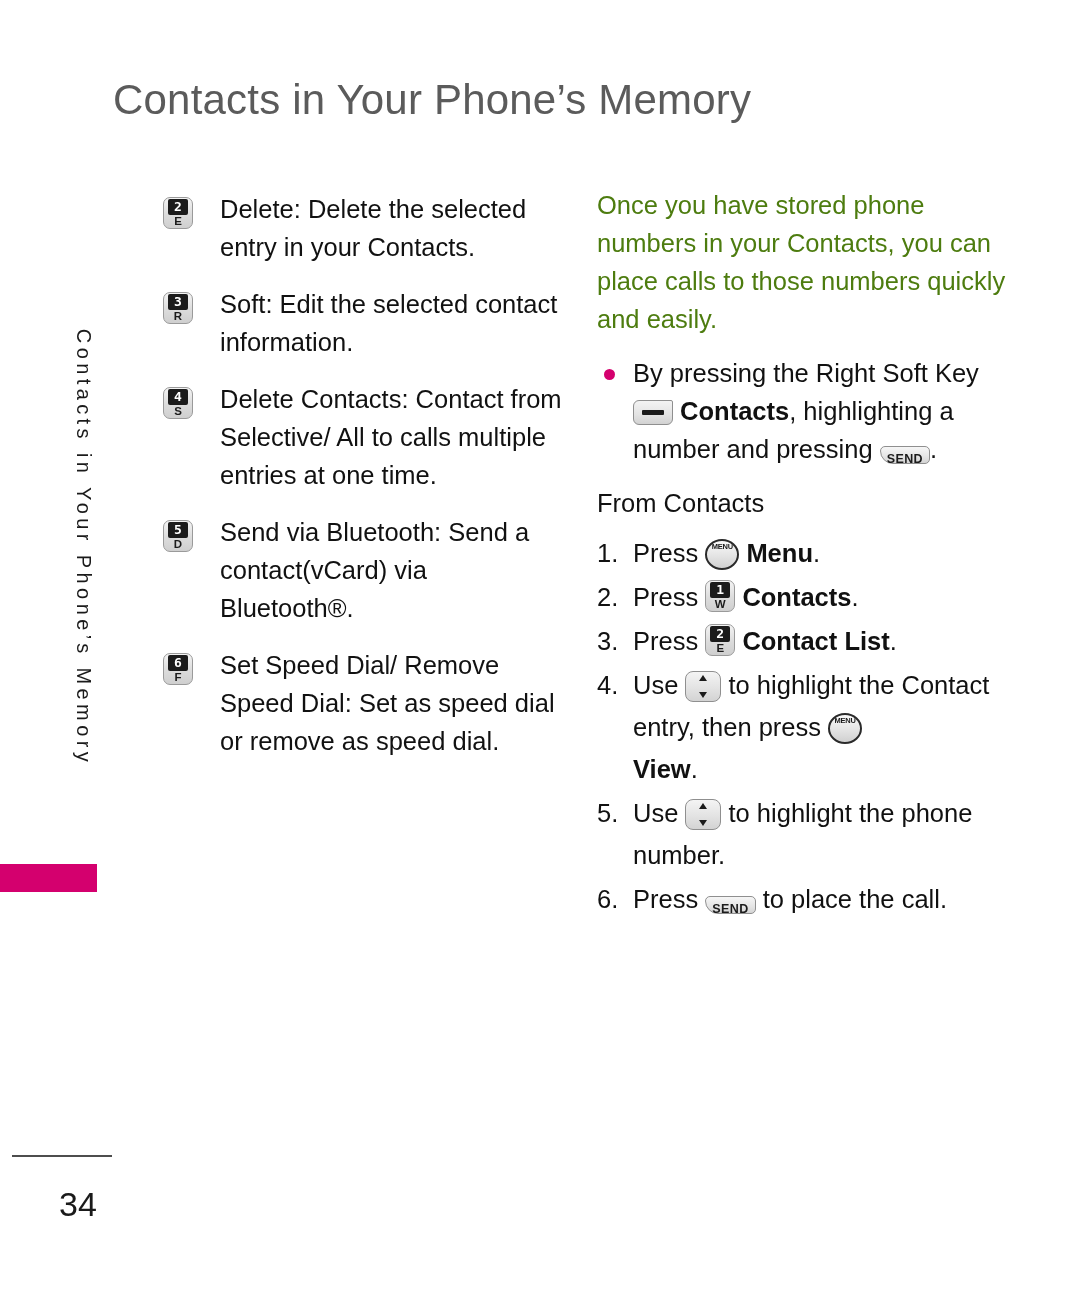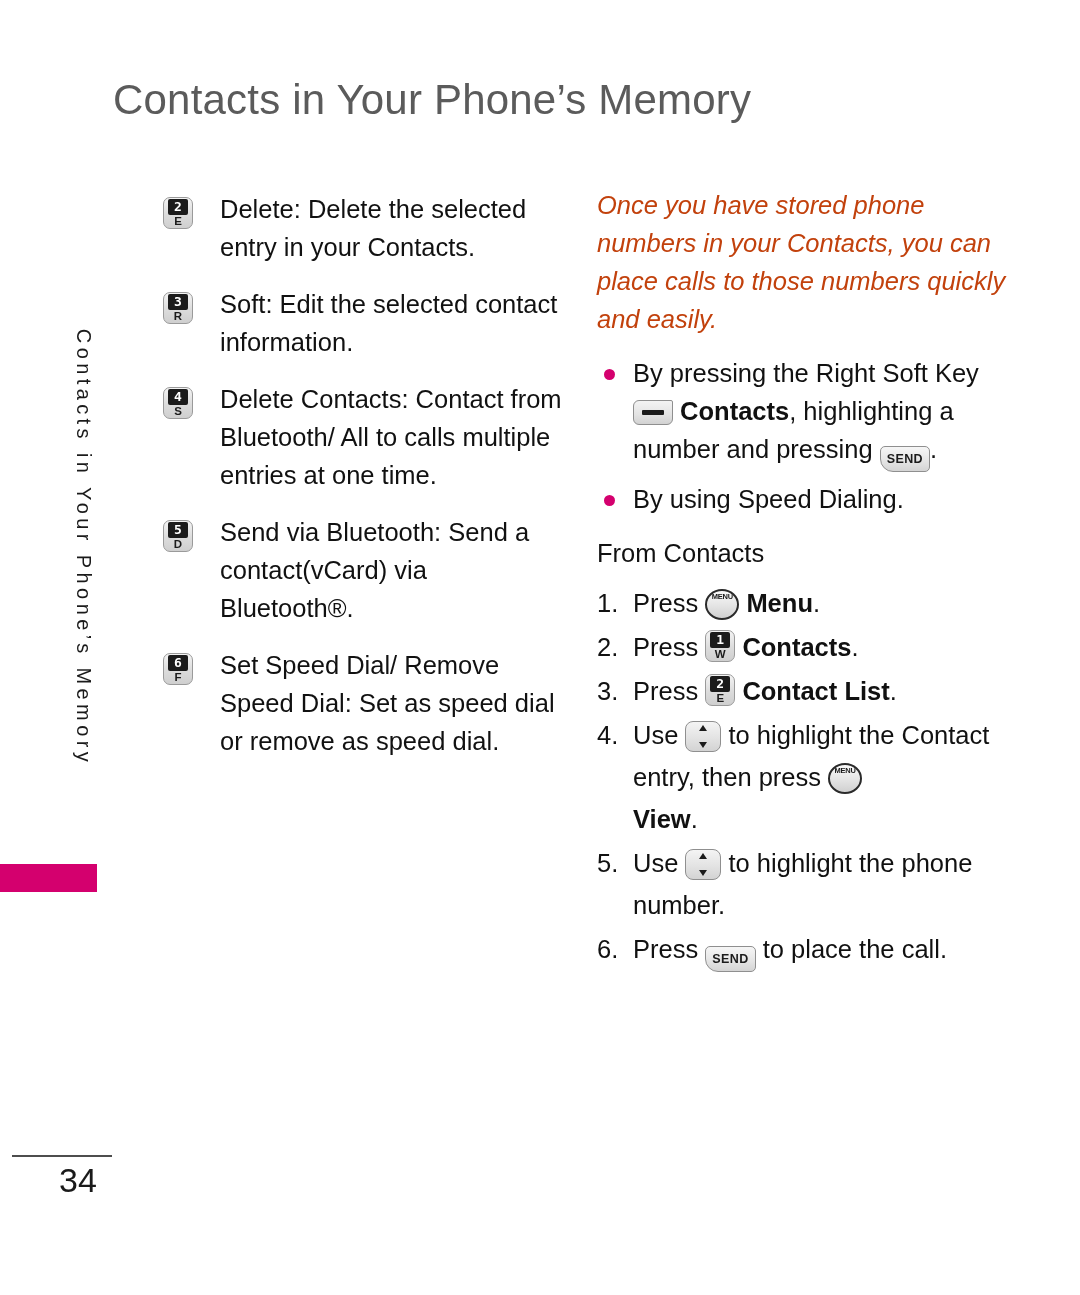--- a/index.html
+++ b/index.html
@@ -157,21 +157,21 @@
     font-weight: 700;
     color: #1b1b1b;
     margin-top: 43px;
   }
 
   
   .key-send {
     display: inline-block;
     vertical-align: -5px;
     min-width: 50px;
-    height: 26px;
+    height: 18px;
     padding: 0 6px;
     background: linear-gradient(180deg, #f6f6f6 0%, #e4e4e4 60%, #d4d4d4 100%);
     border: 1px solid #8f8f8f;
     border-radius: 5px 5px 5px 13px;
     box-sizing: border-box;
     font-size: 12.5px;
     line-height: 24px;
     font-weight: 700;
     text-align: center;
     color: #1b1b1b;
@@ -236,22 +236,21 @@
     font-size: 30px;
     line-height: 39px;
     font-weight: 400;
     color: #d4006e;
     margin: 0 0 16px 0;
   }
   .intro-par {
     font-size: 25.5px;
     line-height: 38px;
     margin: 0 0 16px 0;
-    color: #c2410c;
-    font-style: italic;
+    color: #4d7c0f;
   }
   .bullet-row {
     position: relative;
     padding-left: 36px;
     font-size: 25.5px;
     line-height: 38px;
     margin-bottom: 8px;
     color: #111;
   }
   .bullet-row .dot {
@@ -292,21 +291,21 @@
     position: absolute;
     left: 12px;
     top: 1155px;
     width: 100px;
     height: 2px;
     background: #4d4d4d;
   }
   .page-number {
     position: absolute;
     left: 59px;
-    top: 1161px;
+    top: 1185px;
     font-size: 34px;
     color: #1a1a1a;
   }
 </style>
 </head>
 <body>
 
 <div class="page-title">Contacts in Your Phone’s Memory</div>
 
 <div class="side-tab-text">Contacts in Your Phone’s Memory</div>
@@ -334,21 +333,21 @@
     <b>Soft</b><span>:</span><span> Edit the selected contact information.</span>
   </div>
 
   <div class="opt-item">
     <span class="opt-key">
       <span class="key-num">
         <span class="kn-digit">4</span>
         <span class="kn-letter">S</span>
       </span>
     </span>
-    <b>Delete Contacts</b><span>:</span><span> Contact from </span><b>Bluetooth/ All</b><span> to calls multiple entries at one time.</span>
+    <b>Delete Contacts</b><span>:</span><span> Contact from </span><b>Selective/ All</b><span> to calls multiple entries at one time.</span>
   </div>
 
   <div class="opt-item">
     <span class="opt-key">
       <span class="key-num">
         <span class="kn-digit">5</span>
         <span class="kn-letter">D</span>
       </span>
     </span>
     <b>Send via Bluetooth</b><span>:</span><span> Send a contact(vCard) via Bluetooth®.</span>
@@ -369,24 +368,20 @@
 <div class="col-right">
 
 
   <div class="intro-par">Once you have stored phone numbers in your Contacts, you can place calls to those numbers quickly and easily.</div>
 
   <div class="bullet-row">
     <span class="dot"></span>
     <span>By pressing the Right Soft Key </span><span class="key-soft"></span>&nbsp;<b>Contacts</b><span>, highlighting a number and pressing </span><span class="key-send">SEND</span><span>.</span>
   </div>
 
-  <div class="bullet-row">
-    <span class="dot"></span>
-    <span>By using Speed Dialing.</span>
-  </div>
 
   <div class="sub-heading">From Contacts</div>
 
   <div class="step-row">
     <span class="step-num">1.</span>
     <span>Press </span><span class="key-ok"><span class="ko-menu">MENU</span><span class="ko-ok">OK</span></span>&nbsp;<b>Menu</b><span>.</span>
   </div>
 
   <div class="step-row">
     <span class="step-num">2.</span>

